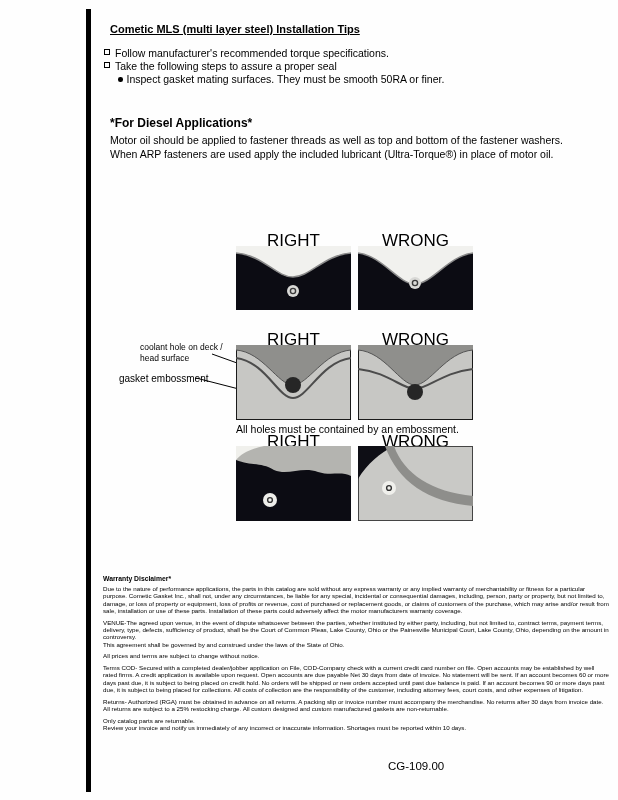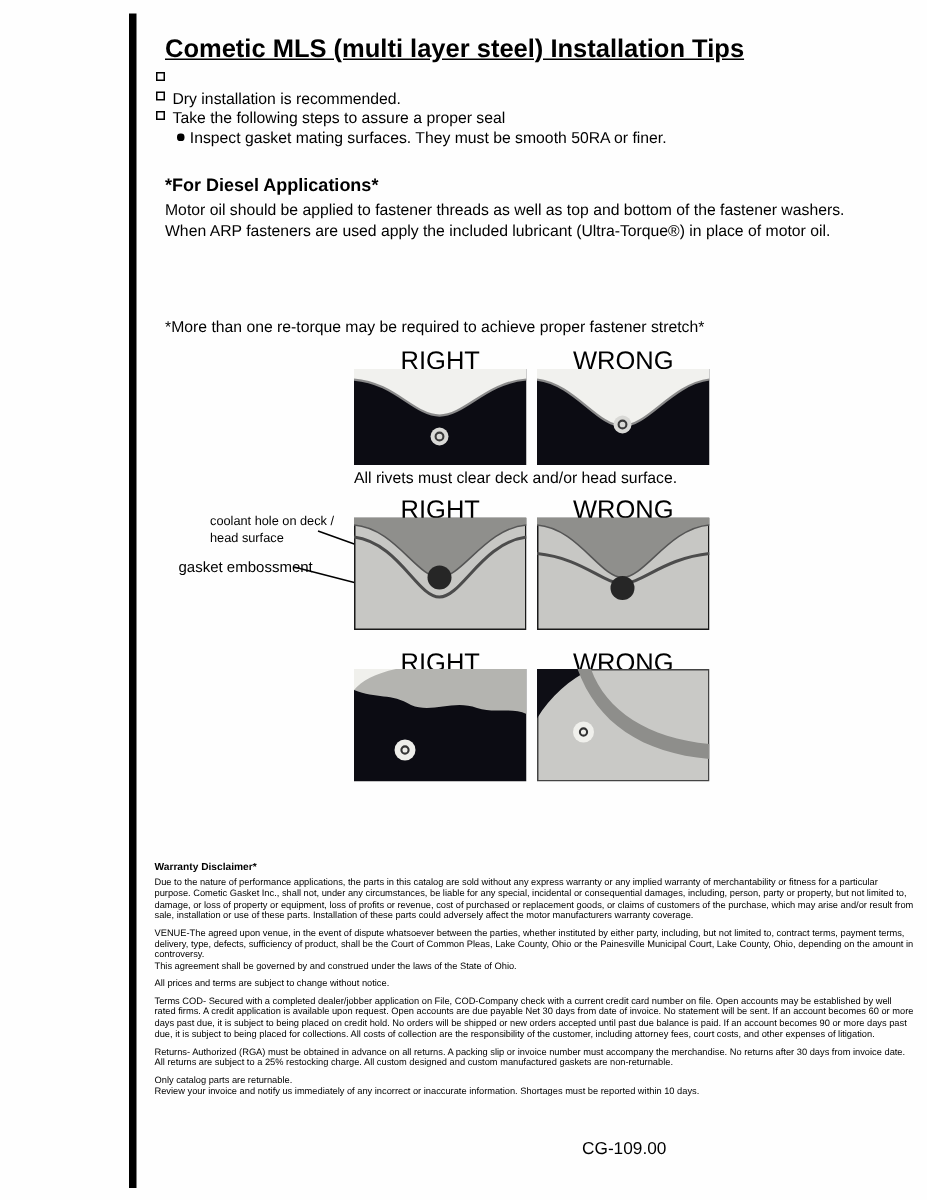--- a/index.html
+++ b/index.html
@@ -1,21 +1,21 @@
 <!DOCTYPE html>
 <html><head>
 <meta charset="utf-8">
 <style>
   html,body{margin:0;padding:0;background:#ffffff;}
   .page{
     position:relative;width:618px;height:800px;background:#fefefe;overflow:hidden;
     font-family:"Liberation Sans",sans-serif;color:#000;
   }
   .left-rule{position:absolute;left:86px;top:9px;width:5px;height:783px;background:#000;}
-  .title{position:absolute;left:110px;top:23px;font-size:17px;font-weight:bold;text-decoration:underline;white-space:nowrap;}
+  .title{position:absolute;left:110px;top:23px;font-size:11px;font-weight:bold;text-decoration:underline;white-space:nowrap;}
   .tips{position:absolute;left:104px;top:47px;width:505px;margin:0;padding:0;list-style:none;font-size:10.5px;line-height:12.9px;}
   .tips li{white-space:nowrap;}
   .tips li.sub{margin-left:14px;}
   .bullet-sq{display:inline-block;width:4px;height:4px;border:1px solid #000;margin-right:5px;vertical-align:2px;}
   .bullet-dot{display:inline-block;width:4.5px;height:4.5px;background:#000;border-radius:50%;margin-right:4px;vertical-align:1px;}
   .diesel-heading{position:absolute;left:110px;top:116px;font-size:12px;font-weight:bold;white-space:nowrap;}
   .body-para{position:absolute;left:110px;font-size:10.5px;line-height:13.5px;white-space:pre-line;width:500px;}
   .para1{top:134px;}
   .para2{top:168px;}
   .note{position:absolute;left:110px;top:212px;font-size:10.5px;white-space:nowrap;}
@@ -36,30 +36,28 @@
 </head>
 <body>
 
 <div class="page">
 
   <div class="left-rule"></div>
 
   <div class="title">Cometic MLS (multi layer steel) Installation Tips</div>
 
   <ul class="tips">
-    <li><span class="bullet-sq"></span></li>
-    <li><span class="bullet-sq"></span><span>Dry installation is recommended.</span></li>
+    <li><span class="bullet-sq"></span><span>Follow manufacturer's recommended torque specifications.</span></li>
     <li><span class="bullet-sq"></span><span>Take the following steps to assure a proper seal</span></li>
     <li class="sub"><span class="bullet-dot"></span><span>Inspect gasket mating surfaces.  They must be smooth 50RA or finer.</span></li>
   </ul>
 
   <div class="diesel-heading">*For Diesel Applications*</div>
   <div class="body-para para1">Motor oil should be applied to fastener threads as well as top and bottom of the fastener washers.
 When ARP fasteners are used apply the included lubricant (Ultra-Torque®) in place of motor oil.</div>
-  <div class="note">*More than one re-torque may be required to achieve proper fastener stretch*</div>
 
   <div class="rw" style="left:236px;top:231px;">RIGHT</div>
   <div class="rw" style="left:358px;top:231px;">WRONG</div>
 
   <div class="panel" style="left:236px;top:246px;">
     <svg width="115" height="64" viewBox="0 0 115 64">
       <rect width="115" height="64" fill="#0c0c13"></rect>
       <path d="M0,0 H115 V7 C88,9 74,31 57,31 C40,31 27,9 0,7 Z" fill="#f1f1ee"></path>
       <path d="M0,7 C27,9 40,31 57,31 C74,31 88,9 115,7" fill="none" stroke="#8a8a8a" stroke-width="1.5"></path>
       <circle cx="57" cy="45" r="6" fill="#d9d9d6"></circle>
@@ -68,21 +66,20 @@
   </div>
   <div class="panel" style="left:358px;top:246px;">
     <svg width="115" height="64" viewBox="0 0 115 64">
       <rect width="115" height="64" fill="#0c0c13"></rect>
       <path d="M0,0 H115 V7 C90,10 74,38 57,38 C40,38 25,10 0,7 Z" fill="#f1f1ee"></path>
       <path d="M0,7 C25,10 40,38 57,38 C74,38 90,10 115,7" fill="none" stroke="#8a8a8a" stroke-width="1.5"></path>
       <circle cx="57" cy="37" r="6" fill="#d9d9d6"></circle>
       <circle cx="57" cy="37" r="2.6" fill="none" stroke="#3a3a3a" stroke-width="1.4"></circle>
     </svg>
   </div>
-  <div class="cap cap1">All rivets must clear deck and/or head surface.</div>
 
   <div class="rw" style="left:236px;top:330px;">RIGHT</div>
   <div class="rw" style="left:358px;top:330px;">WRONG</div>
 
   <div class="lbl-coolant">coolant hole on deck / head surface</div>
   <div class="lbl-gasket">gasket embossment</div>
 
   <svg class="leader-overlay" width="112" height="56" viewBox="0 0 112 56">
     <line x1="22" y1="6" x2="100" y2="34" stroke="#000" stroke-width="1"></line>
     <line x1="6" y1="30" x2="76" y2="48" stroke="#000" stroke-width="1"></line>
@@ -99,20 +96,21 @@
   </div>
   <div class="panel" style="left:358px;top:345px;">
     <svg width="115" height="75" viewBox="0 0 115 75">
       <rect x="0.5" y="0.5" width="114" height="74" fill="#c7c7c4" stroke="#1a1a1a"></rect>
       <path d="M0,0 H115 V5 C88,7 72,40 57,40 C42,40 27,7 0,5 Z" fill="#8f8f8c"></path>
       <path d="M0,5 C27,7 42,40 57,40 C72,40 88,7 115,5" fill="none" stroke="#555" stroke-width="1"></path>
       <path d="M0,24 C30,27 44,44 57,44 C70,44 85,27 115,24" fill="none" stroke="#4c4c4c" stroke-width="2"></path>
       <circle cx="57" cy="47" r="8" fill="#262626"></circle>
     </svg>
   </div>
+  <div class="cap cap2">All holes must be contained by an embossment.</div>
 
   <div class="rw" style="left:236px;top:432px;">RIGHT</div>
   <div class="rw" style="left:358px;top:432px;">WRONG</div>
 
   <div class="panel" style="left:236px;top:446px;">
     <svg width="115" height="75" viewBox="0 0 115 75">
       <rect width="115" height="75" fill="#0c0c13"></rect>
       <path d="M0,0 H115 V30 C106,25 94,30 82,26 C66,20 52,30 38,24 C25,16 15,20 0,14 Z" fill="#b4b4b0"></path>
       <path d="M0,0 H28 C14,3 5,8 0,14 Z" fill="#f0f0ec"></path>
       <circle cx="34" cy="54" r="7" fill="#eeeeea"></circle>

